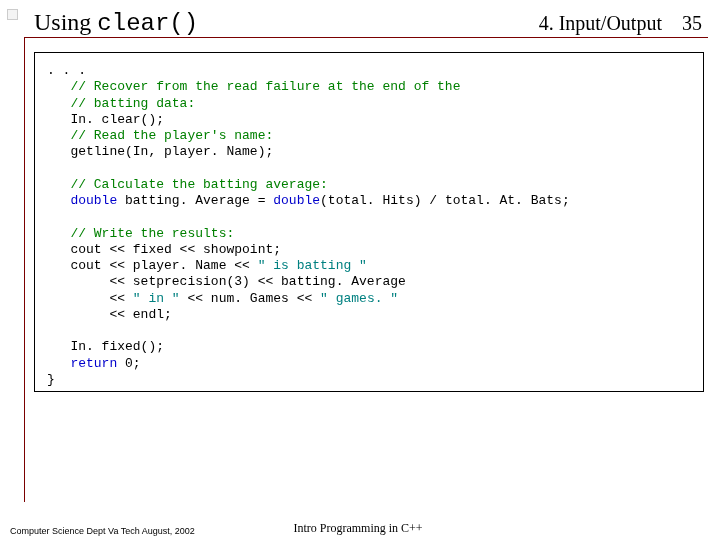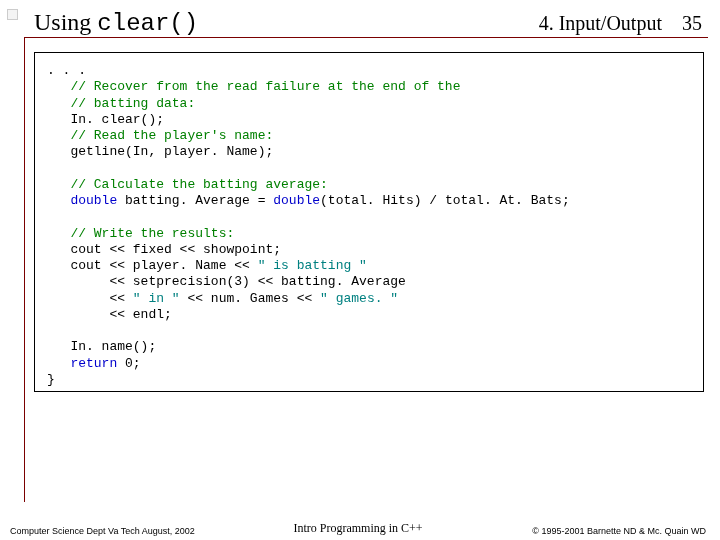--- a/index.html
+++ b/index.html
@@ -131,23 +131,22 @@
 <span>   </span><span class="c-comment">// Calculate the batting average:</span>
 <span>   </span><span class="c-kw">double</span><span> batting. Average = </span><span class="c-kw">double</span><span>(total. Hits) / total. At. Bats;</span>
 <span></span>
 <span>   </span><span class="c-comment">// Write the results:</span>
 <span>   cout &lt;&lt; fixed &lt;&lt; showpoint;</span>
 <span>   cout &lt;&lt; player. Name &lt;&lt; </span><span class="c-str">" is batting "</span>
 <span>        &lt;&lt; setprecision(3) &lt;&lt; batting. Average</span>
 <span>        &lt;&lt; </span><span class="c-str">" in "</span><span> &lt;&lt; num. Games &lt;&lt; </span><span class="c-str">" games. "</span>
 <span>        &lt;&lt; endl;</span>
 <span></span>
-<span>   In. name();</span>
+<span>   In. fixed();</span>
 <span>   </span><span class="c-kw">return</span><span> 0;</span>
 <span>}</span></div>
 
   <div class="footer">
     <div class="left">Computer Science Dept Va Tech  August, 2002</div>
     <div class="center">Intro Programming in C++</div>
-    <div class="right">© 1995-2001  Barnette ND &amp; Mc. Quain WD</div>
   </div>
 
 </div>
 
 </body></html>

